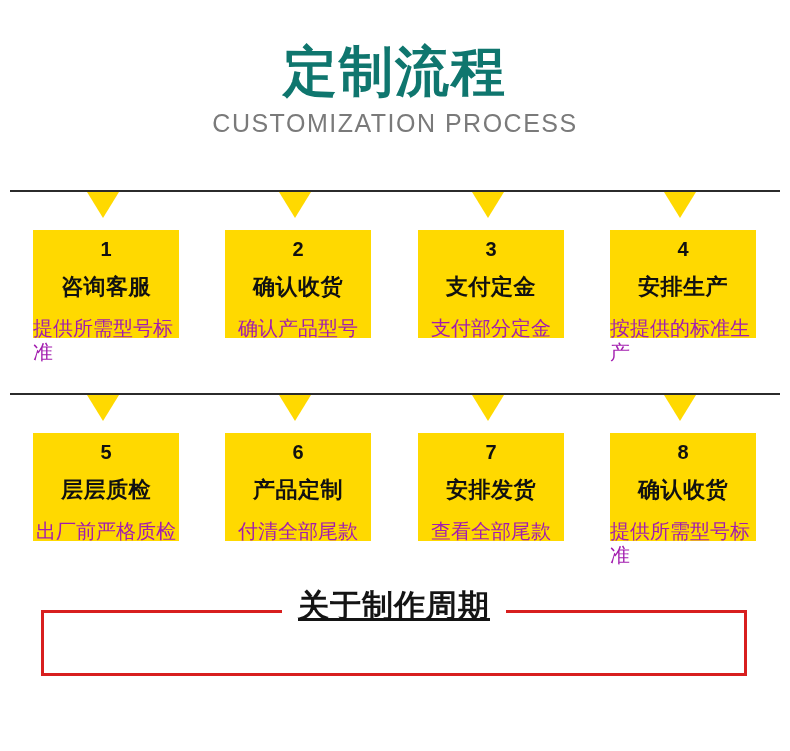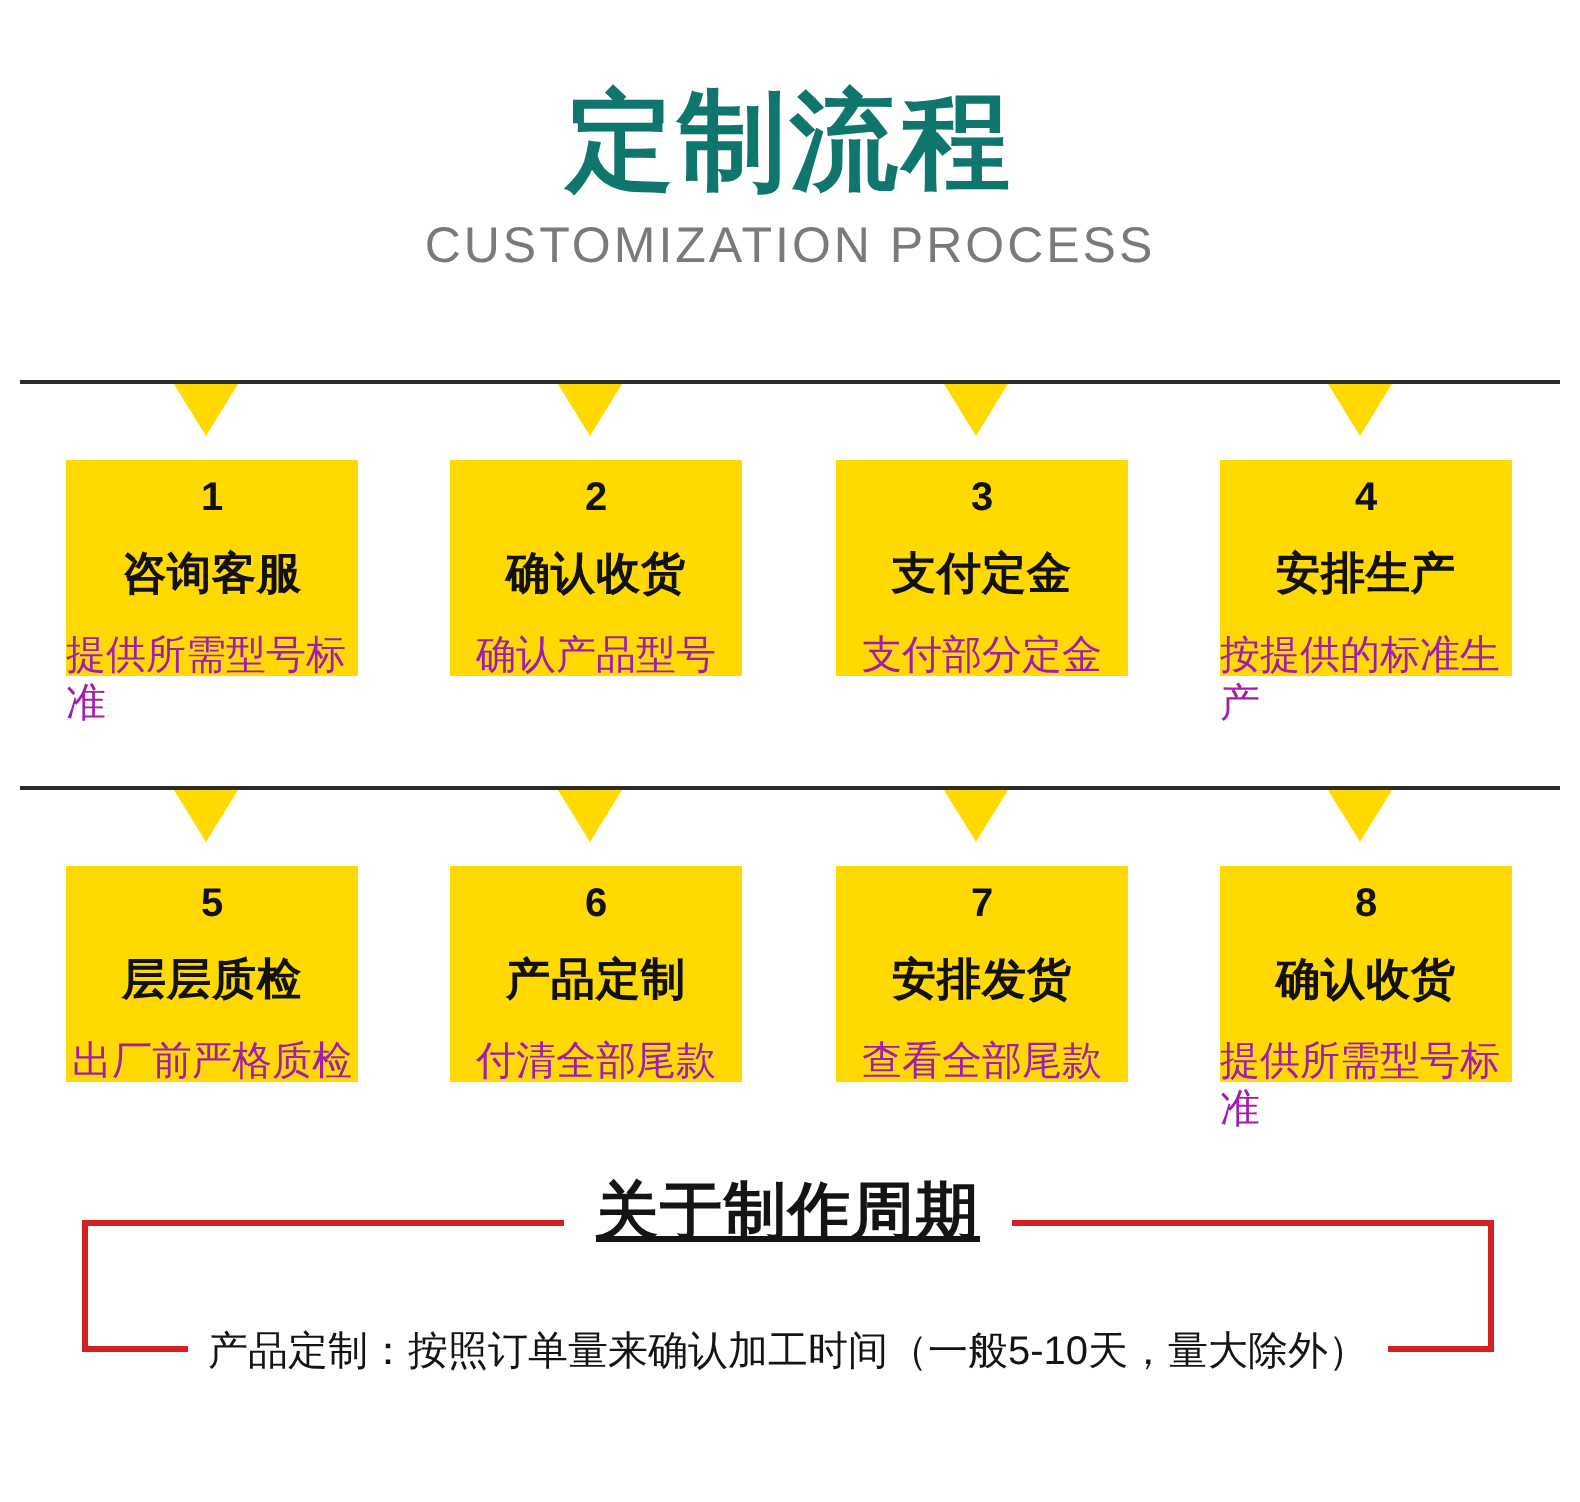--- a/index.html
+++ b/index.html
@@ -226,18 +226,15 @@
       <div class="card-title">确认收货</div>
       <div class="card-sep"></div>
       <div class="card-desc">提供所需型号标准</div>
     </div>
   </div>
 
   <div class="note">
     <div class="note-title">
       <span>关于制作周期</span>
     </div>
-    <div class="note-body">
-      <span>产品定制：按照订单量来确认加工时间（一般5-10天，量大除外）</span>
-    </div>
   </div>
 
 </div>
 
 </body></html>

